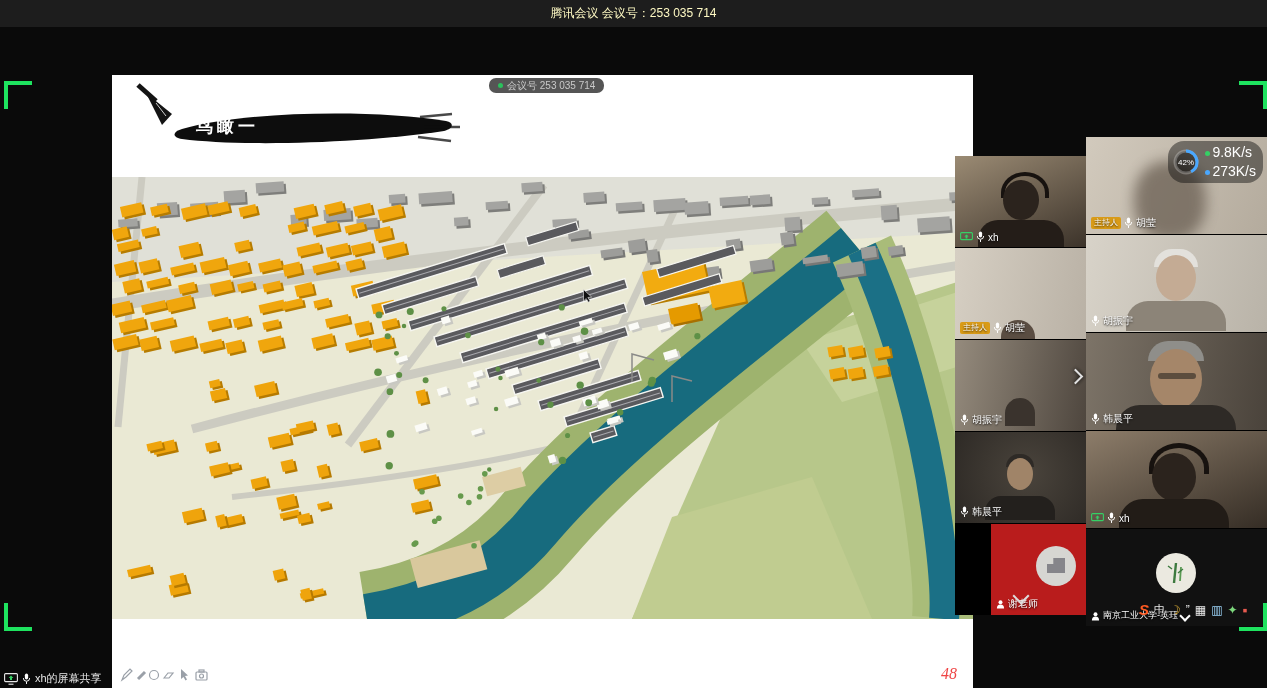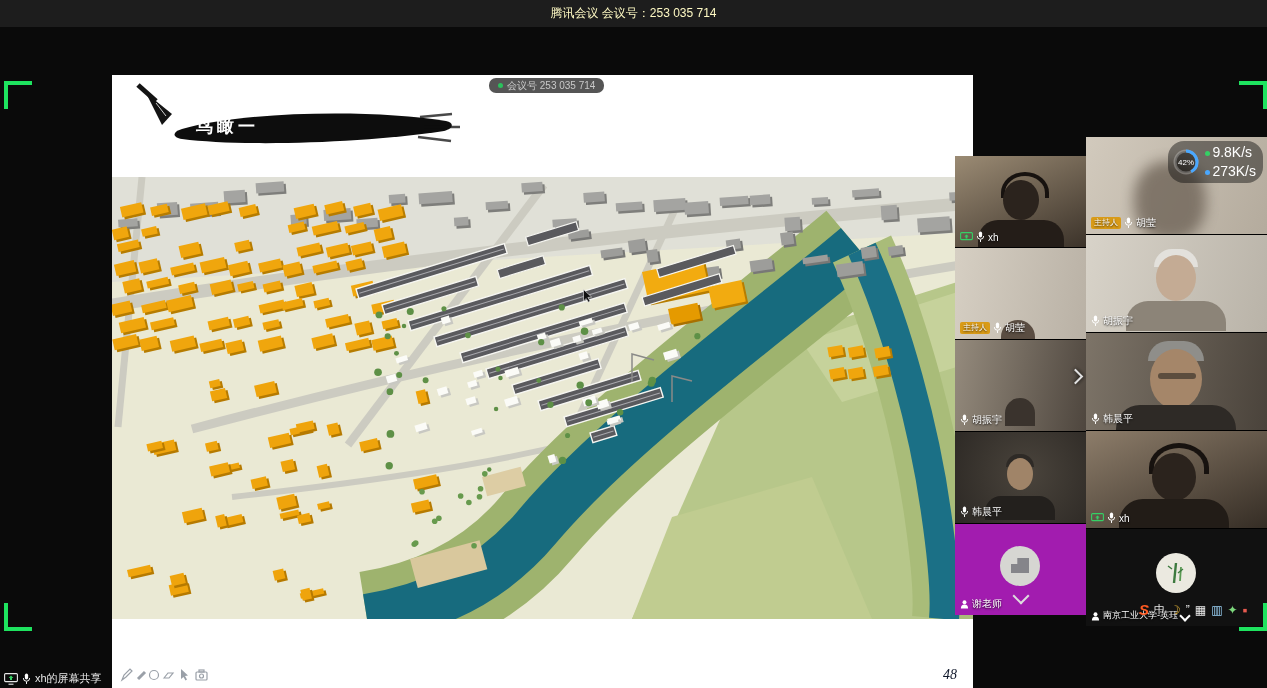--- a/index.html
+++ b/index.html
@@ -19,21 +19,21 @@
   
   .stage{position:absolute;left:0;top:27px;width:1267px;height:661px;background:#0a0a0a;}
   .slide{position:absolute;left:112px;top:48px;width:861px;height:614px;background:#ffffff;z-index:2;overflow:hidden;}
   .mbadge{position:absolute;left:377px;top:3px;height:15px;display:flex;align-items:center;gap:4px;
           background:rgba(70,70,70,.92);border-radius:7px;padding:0 9px;font-size:10px;color:#c9c9c9;z-index:4;}
   .gdot{width:5px;height:5px;border-radius:50%;background:#2bc15c;}
   .slide-title{position:absolute;left:84px;top:40px;font-size:17px;font-weight:bold;color:#fff;
                letter-spacing:4px;z-index:3;}
   .brush{position:absolute;left:12px;top:8px;z-index:2;}
   .pagenum{position:absolute;right:16px;bottom:6px;font-family:"Liberation Serif","DejaVu Serif",serif;
-           font-style:italic;font-size:14px;color:#0f172a;z-index:3;}
+           font-style:italic;font-size:16px;color:#ef4444;z-index:3;}
   .anno{position:absolute;left:8px;bottom:6px;z-index:3;}
   .cursor{position:absolute;left:471px;top:214px;z-index:4;}
 
   
   .col{position:absolute;display:flex;flex-direction:column;gap:1px;background:#000;z-index:20;}
   .colL{left:955px;top:129px;width:131px;}
   .colR{left:1086px;top:110px;width:181px;}
   .tile{position:relative;overflow:hidden;width:100%;cursor:pointer;}
   .colL .tile{height:91px;}
   .colR .tile{height:97px;}
@@ -607,21 +607,21 @@
         <div class="np">
           <svg class="ic" width="9" height="12" viewBox="0 0 10 13">
             <rect x="3.2" y="0.5" width="3.6" height="6.5" rx="1.8" fill="#fff"></rect>
             <path d="M1.5,5.5 a3.5,3.5 0 0 0 7,0" fill="none" stroke="#fff" stroke-width="1.1"></path>
             <line x1="5" y1="9.4" x2="5" y2="12" stroke="#fff" stroke-width="1.1"></line>
           </svg>
           <span>韩晨平</span>
         </div>
       </div>
 
-      <div class="tile" style="background:#a21caf;">
+      <div class="tile" style="background:#b91c1c;margin-left:36px;">
         <div class="avatar" style="left:45px;top:22px;width:40px;height:40px;border-radius:50%;background:#d6d6d2;">
           <div style="position:absolute;left:11px;top:12px;width:18px;height:15px;background:#85858a;clip-path:polygon(0 100%,0 40%,35% 40%,35% 0,100% 0,100% 100%);"></div>
         </div>
         <div class="np">
           <svg class="ic" width="9" height="10" viewBox="0 0 10 10">
             <circle cx="5" cy="3" r="2.2" fill="#fff"></circle>
               <path d="M1,10 a4,4.5 0 0 1 8,0 z" fill="#fff"></path>
           </svg>
           <span>谢老师</span>
         </div>

